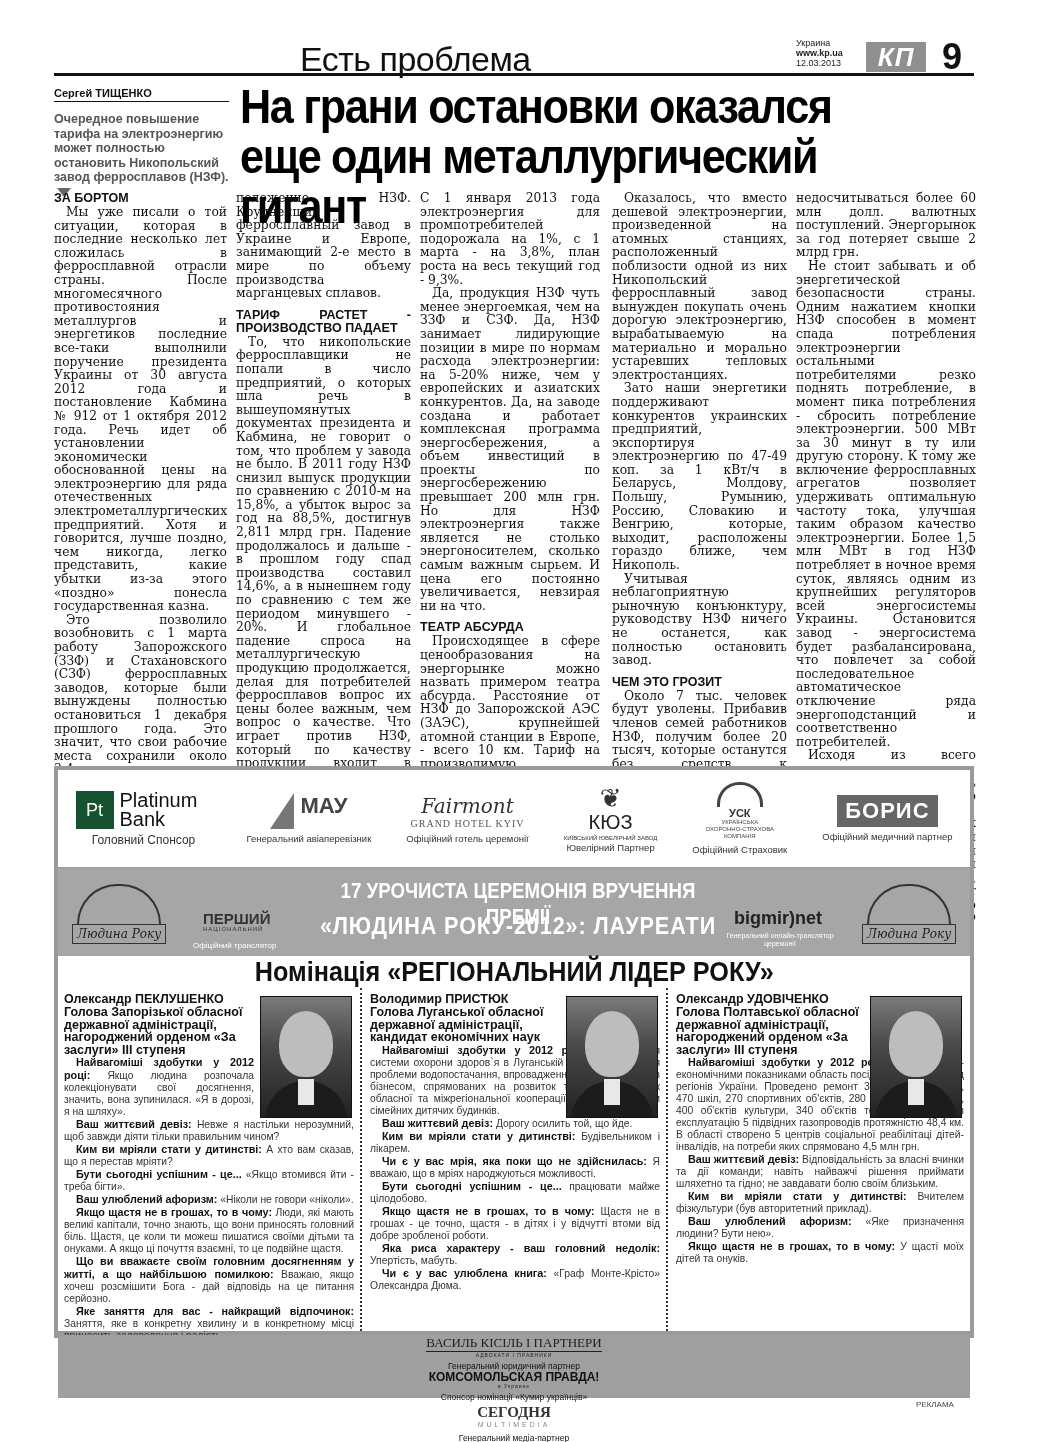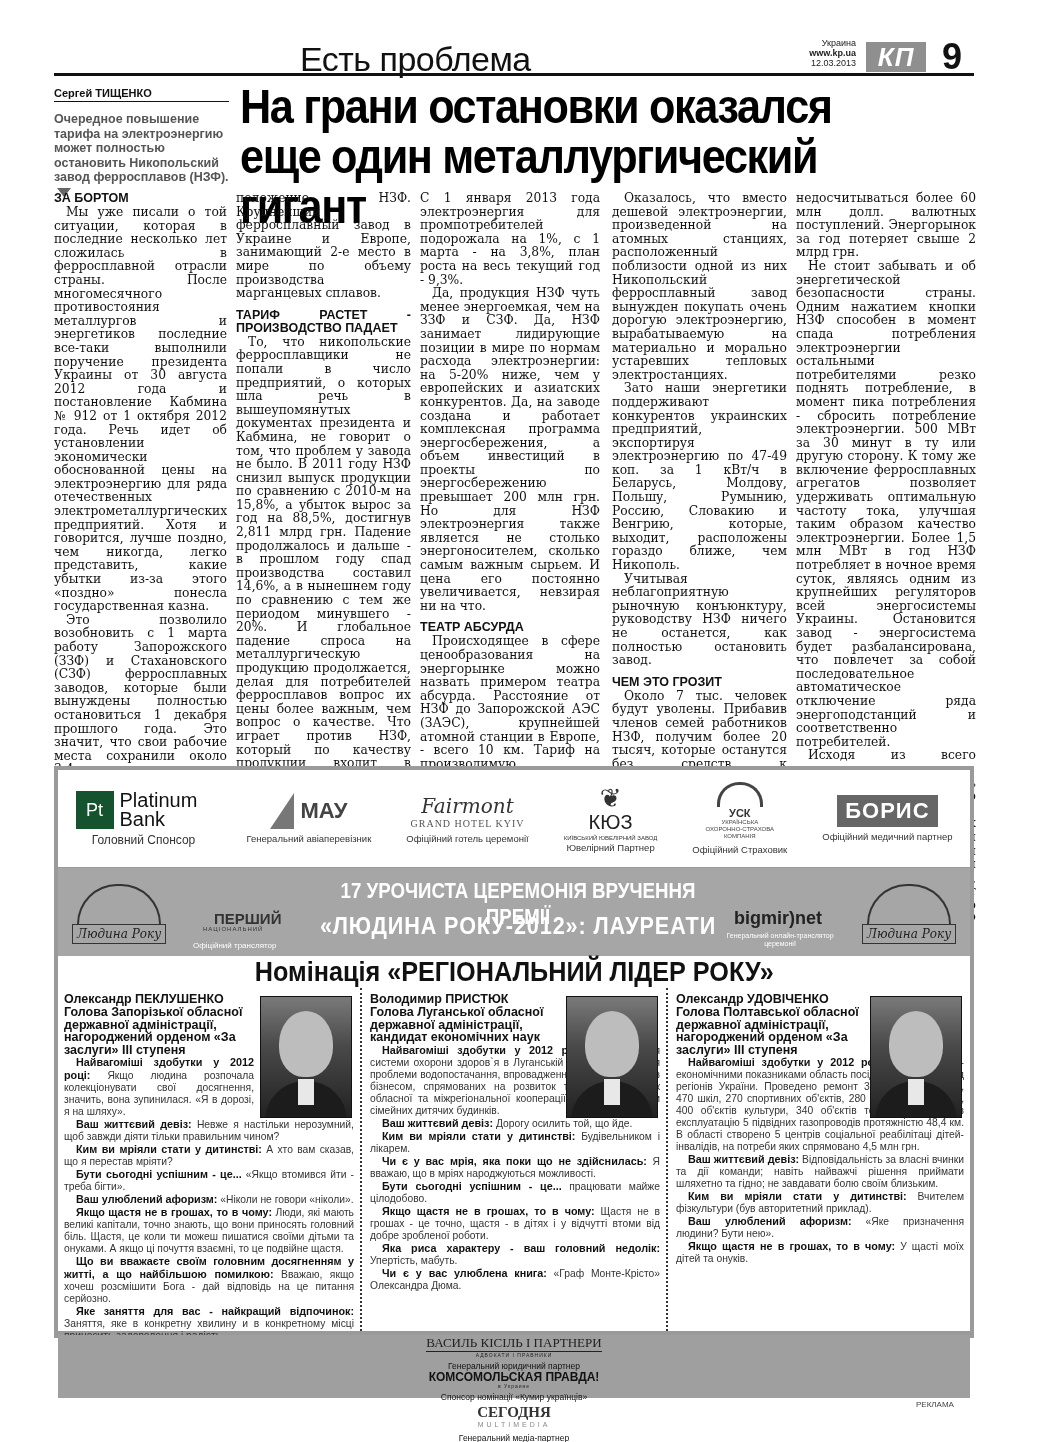--- a/index.html
+++ b/index.html
@@ -1,20 +1,20 @@
 <!DOCTYPE html>
 <html><head>
 <meta charset="utf-8">
 <style>
   html, body { margin:0; padding:0; background:#fff; }
   body { width:1043px; height:1442px; position:relative; overflow:hidden; color:#111; font-family:"DejaVu Serif", serif; }
   .abs { position:absolute; }
   
   .section-title { left:300px; top:40px; font-family:"Liberation Sans", sans-serif; font-size:34px; letter-spacing:-0.5px; color:#111; }
-  .masthead-meta { left:796px; top:38px; width:60px; text-align:right; font-family:"Liberation Sans", sans-serif; font-size:9px; line-height:10px; color:#222; }
+  .masthead-meta { left:796px; top:38px; width:60px; font-family:"Liberation Sans", sans-serif; font-size:9px; line-height:10px; color:#222; }
   .masthead-meta b { font-size:9px; }
   .kp-logo { left:866px; top:42px; width:60px; height:30px; background:#8f8f8f; color:#fff; font-family:"Liberation Sans", sans-serif; font-weight:bold; font-style:italic; font-size:26px; line-height:30px; text-align:center; letter-spacing:1px; }
   .page-num { left:942px; top:36px; font-family:"Liberation Sans", sans-serif; font-weight:bold; font-size:36px; color:#111; }
   .header-rule { left:54px; top:73px; width:920px; height:3px; background:#111; }
   
   .byline { left:54px; top:87px; width:175px; font-family:"Liberation Sans", sans-serif; font-weight:bold; font-size:11px; border-bottom:1.5px solid #111; padding-bottom:2px; }
   .lede { left:54px; top:112px; width:175px; font-family:"Liberation Sans", sans-serif; font-weight:bold; font-size:12.5px; line-height:14.5px; color:#555; }
   .lede-arrow { display:inline-block; width:0; height:0; border-left:7px solid transparent; border-right:7px solid transparent; border-top:9px solid #666; vertical-align:middle; margin-left:3px; }
   .headline { left:240px; top:82px; width:740px; font-family:"Liberation Sans", sans-serif; font-weight:bold; font-size:48px; line-height:50px; letter-spacing:-1.5px; transform:scaleX(0.9); transform-origin:left top; color:#000; }
   
@@ -28,39 +28,39 @@
   .c4 { left:612px; width:175px; }
   .c5 { left:796px; width:180px; }
   
   .ad-frame { left:54px; top:766px; width:920px; height:572px; background:#9a9a9a; }
   .sponsor-strip { left:58px; top:770px; width:912px; height:97px; background:#fff; display:flex; align-items:center; justify-content:space-around; }
   .sponsor { display:flex; flex-direction:column; align-items:center; font-family:"Liberation Sans", sans-serif; color:#222; }
   .sponsor .cap { font-size:9.5px; margin-top:4px; color:#333; }
   .pt-box { display:flex; align-items:center; gap:6px; }
   .pt-square { width:38px; height:38px; background:#14532d; color:#fff; font-size:18px; line-height:38px; text-align:center; }
   .pt-name { font-size:20px; line-height:19px; color:#111; }
-  .mau { display:flex; align-items:center; gap:6px; }
+  .mau { display:flex; align-items:flex-start; gap:6px; }
   .mau-tail { width:0; height:0; border-left:24px solid transparent; border-bottom:36px solid #777; }
   .mau-txt { font-weight:bold; font-size:22px; color:#444; }
   .fairmont { font-family:"DejaVu Serif", serif; font-style:italic; font-size:20px; color:#333; }
   .fairmont-sub { font-family:"Liberation Serif", serif; font-size:10px; color:#555; letter-spacing:1px; }
   .kyuz-leaf { font-size:26px; color:#333; line-height:26px; }
   .kyuz-txt { font-size:20px; color:#222; }
   .usk-arc { width:40px; height:22px; border:3px solid #444; border-bottom:none; border-radius:22px 22px 0 0; }
   .usk-txt { font-weight:bold; font-size:11px; color:#333; }
   .usk-sub { font-size:6px; color:#444; text-align:center; line-height:7px; }
   .boris { background:#666; color:#fff; font-weight:bold; font-size:22px; padding:3px 8px; letter-spacing:1px; }
   
   .ceremony { left:58px; top:868px; width:912px; height:88px; background:#a6a6a6; }
   .lr-logo { position:absolute; top:12px; width:110px; height:64px; display:flex; flex-direction:column; align-items:center; justify-content:flex-end; }
   .lr-arc { width:80px; height:38px; border:2px solid #333; border-bottom:none; border-radius:40px 40px 0 0; }
   .lr-text { font-family:"DejaVu Serif", serif; font-style:italic; font-size:12px; border:1px solid #333; padding:2px 4px; background:#a6a6a6; color:#222; }
   .cer-line1 { left:225px; top:10px; width:470px; text-align:center; font-family:"Liberation Sans", sans-serif; font-weight:bold; font-size:22px; color:#fff; transform:scaleX(0.85); }
   .cer-line2 { left:225px; top:44px; width:470px; text-align:center; font-family:"Liberation Sans", sans-serif; font-weight:bold; font-size:24px; color:#fff; letter-spacing:1px; transform:scaleX(0.9); }
-  .pershyi { left:145px; top:42px; font-family:"Liberation Sans", sans-serif; font-weight:bold; font-size:15px; color:#333;margin-left:11px; }
+  .pershyi { left:145px; top:42px; font-family:"Liberation Sans", sans-serif; font-weight:bold; font-size:15px; color:#333; }
   .pershyi-sub { left:145px; top:58px; font-family:"Liberation Sans", sans-serif; font-size:6px; color:#333; letter-spacing:1px; }
   .pershyi-cap { left:135px; top:73px; font-family:"Liberation Sans", sans-serif; font-size:8px; color:#fff;text-align:right; }
   .bigmir { left:676px; top:40px; font-family:"Liberation Sans", sans-serif; font-weight:bold; font-size:18px; color:#222; }
   .bigmir-cap { left:662px; top:64px; width:120px; text-align:center; font-family:"Liberation Sans", sans-serif; font-size:7px; line-height:8px; color:#fff; }
   
   .nomination { left:58px; top:956px; width:912px; height:32px; background:#fff; text-align:center; font-family:"Liberation Sans", sans-serif; font-weight:bold; font-size:28px; line-height:32px; color:#111; }
   .nom-inner { display:inline-block; transform:scaleX(0.9); }
   
   .laureates { left:58px; top:988px; width:912px; height:343px; background:#fff; }
   .laureate { position:absolute; top:0; height:343px; padding:4px 6px 0 6px; box-sizing:border-box; font-family:"Liberation Sans", sans-serif; }

